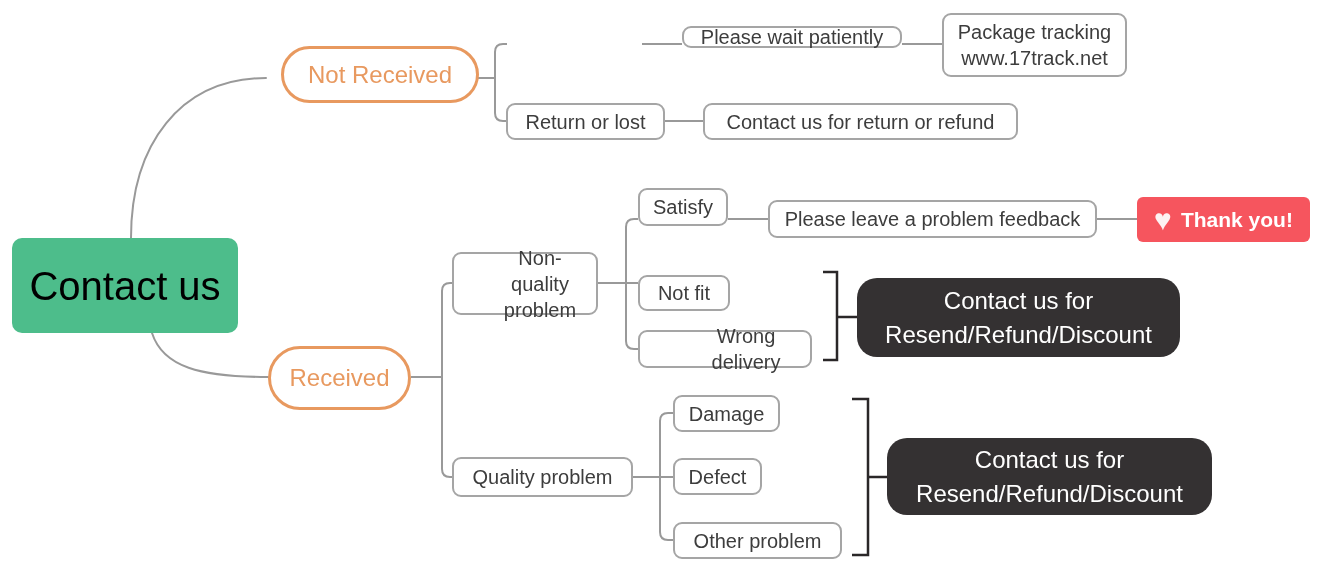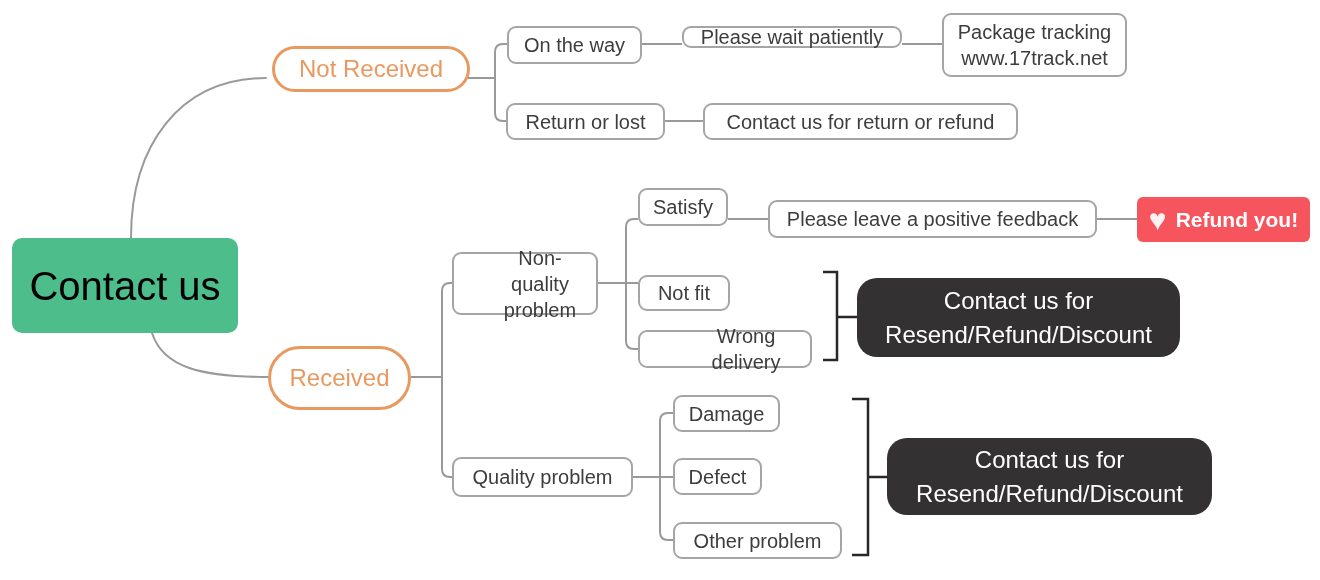--- a/index.html
+++ b/index.html
@@ -66,43 +66,42 @@
     <path d="M 673,413 H 668 Q 660,413 660,421 V 532 Q 660,540 668,540 H 673" stroke="#999999" stroke-width="2" fill="none"></path>
 
     <path d="M 823,272 H 837 V 360 H 823" stroke="#2a2728" stroke-width="2.5" fill="none"></path>
     <path d="M 837,317 H 857" stroke="#2a2728" stroke-width="2.5" fill="none"></path>
     <path d="M 852,399 H 868 V 555 H 852" stroke="#2a2728" stroke-width="2.5" fill="none"></path>
     <path d="M 868,477 H 887" stroke="#2a2728" stroke-width="2.5" fill="none"></path>
   </svg>
 
   <div class="node node-root" style="left:12px;top:238px;width:226px;height:95px;">Contact us</div>
 
-  <div class="node node-pill" style="left:272px;top:46px;width:198px;height:46px;border-radius:33px;">Not Received</div>
+  <div class="node node-pill" style="left:281px;top:46px;width:198px;height:57px;border-radius:33px;">Not Received</div>
 
-  <div class="node" style="left:507px;top:26px;width:135px;height:38px;">On the way</div>
 
   <div class="node" style="left:682px;top:26px;width:220px;height:22px;">Please wait patiently</div>
 
   <div class="node" style="left:942px;top:13px;width:185px;height:64px;">Package tracking www.17track.net</div>
 
   <div class="node" style="left:506px;top:103px;width:159px;height:37px;">Return or lost</div>
 
   <div class="node" style="left:703px;top:103px;width:315px;height:37px;">Contact us for return or refund</div>
 
   <div class="node node-pill" style="left:268px;top:346px;width:143px;height:64px;border-radius:32px;">Received</div>
 
   <div class="node" style="left:452px;top:252px;width:146px;height:63px;padding-left:36px;">Non-quality problem</div>
 
   <div class="node" style="left:638px;top:188px;width:90px;height:38px;">Satisfy</div>
 
-  <div class="node" style="left:768px;top:200px;width:329px;height:38px;">Please leave a positive feedback</div>
+  <div class="node" style="left:768px;top:200px;width:329px;height:38px;">Please leave a problem feedback</div>
 
   <div class="node node-highlight" style="left:1137px;top:197px;width:173px;height:45px;">
     <span class="heart">♥</span>
-    <span>Refund you!</span>
+    <span>Thank you!</span>
   </div>
 
   <div class="node" style="left:638px;top:267px;width:92px;height:36px;margin-top:8px;">Not fit</div>
 
   <div class="node" style="left:638px;top:330px;width:174px;height:38px;padding-left:48px;">Wrong delivery</div>
 
   <div class="node node-dark" style="left:857px;top:278px;width:323px;height:79px;">Contact us for Resend/Refund/Discount</div>
 
   <div class="node" style="left:452px;top:457px;width:181px;height:40px;">Quality problem</div>
 

